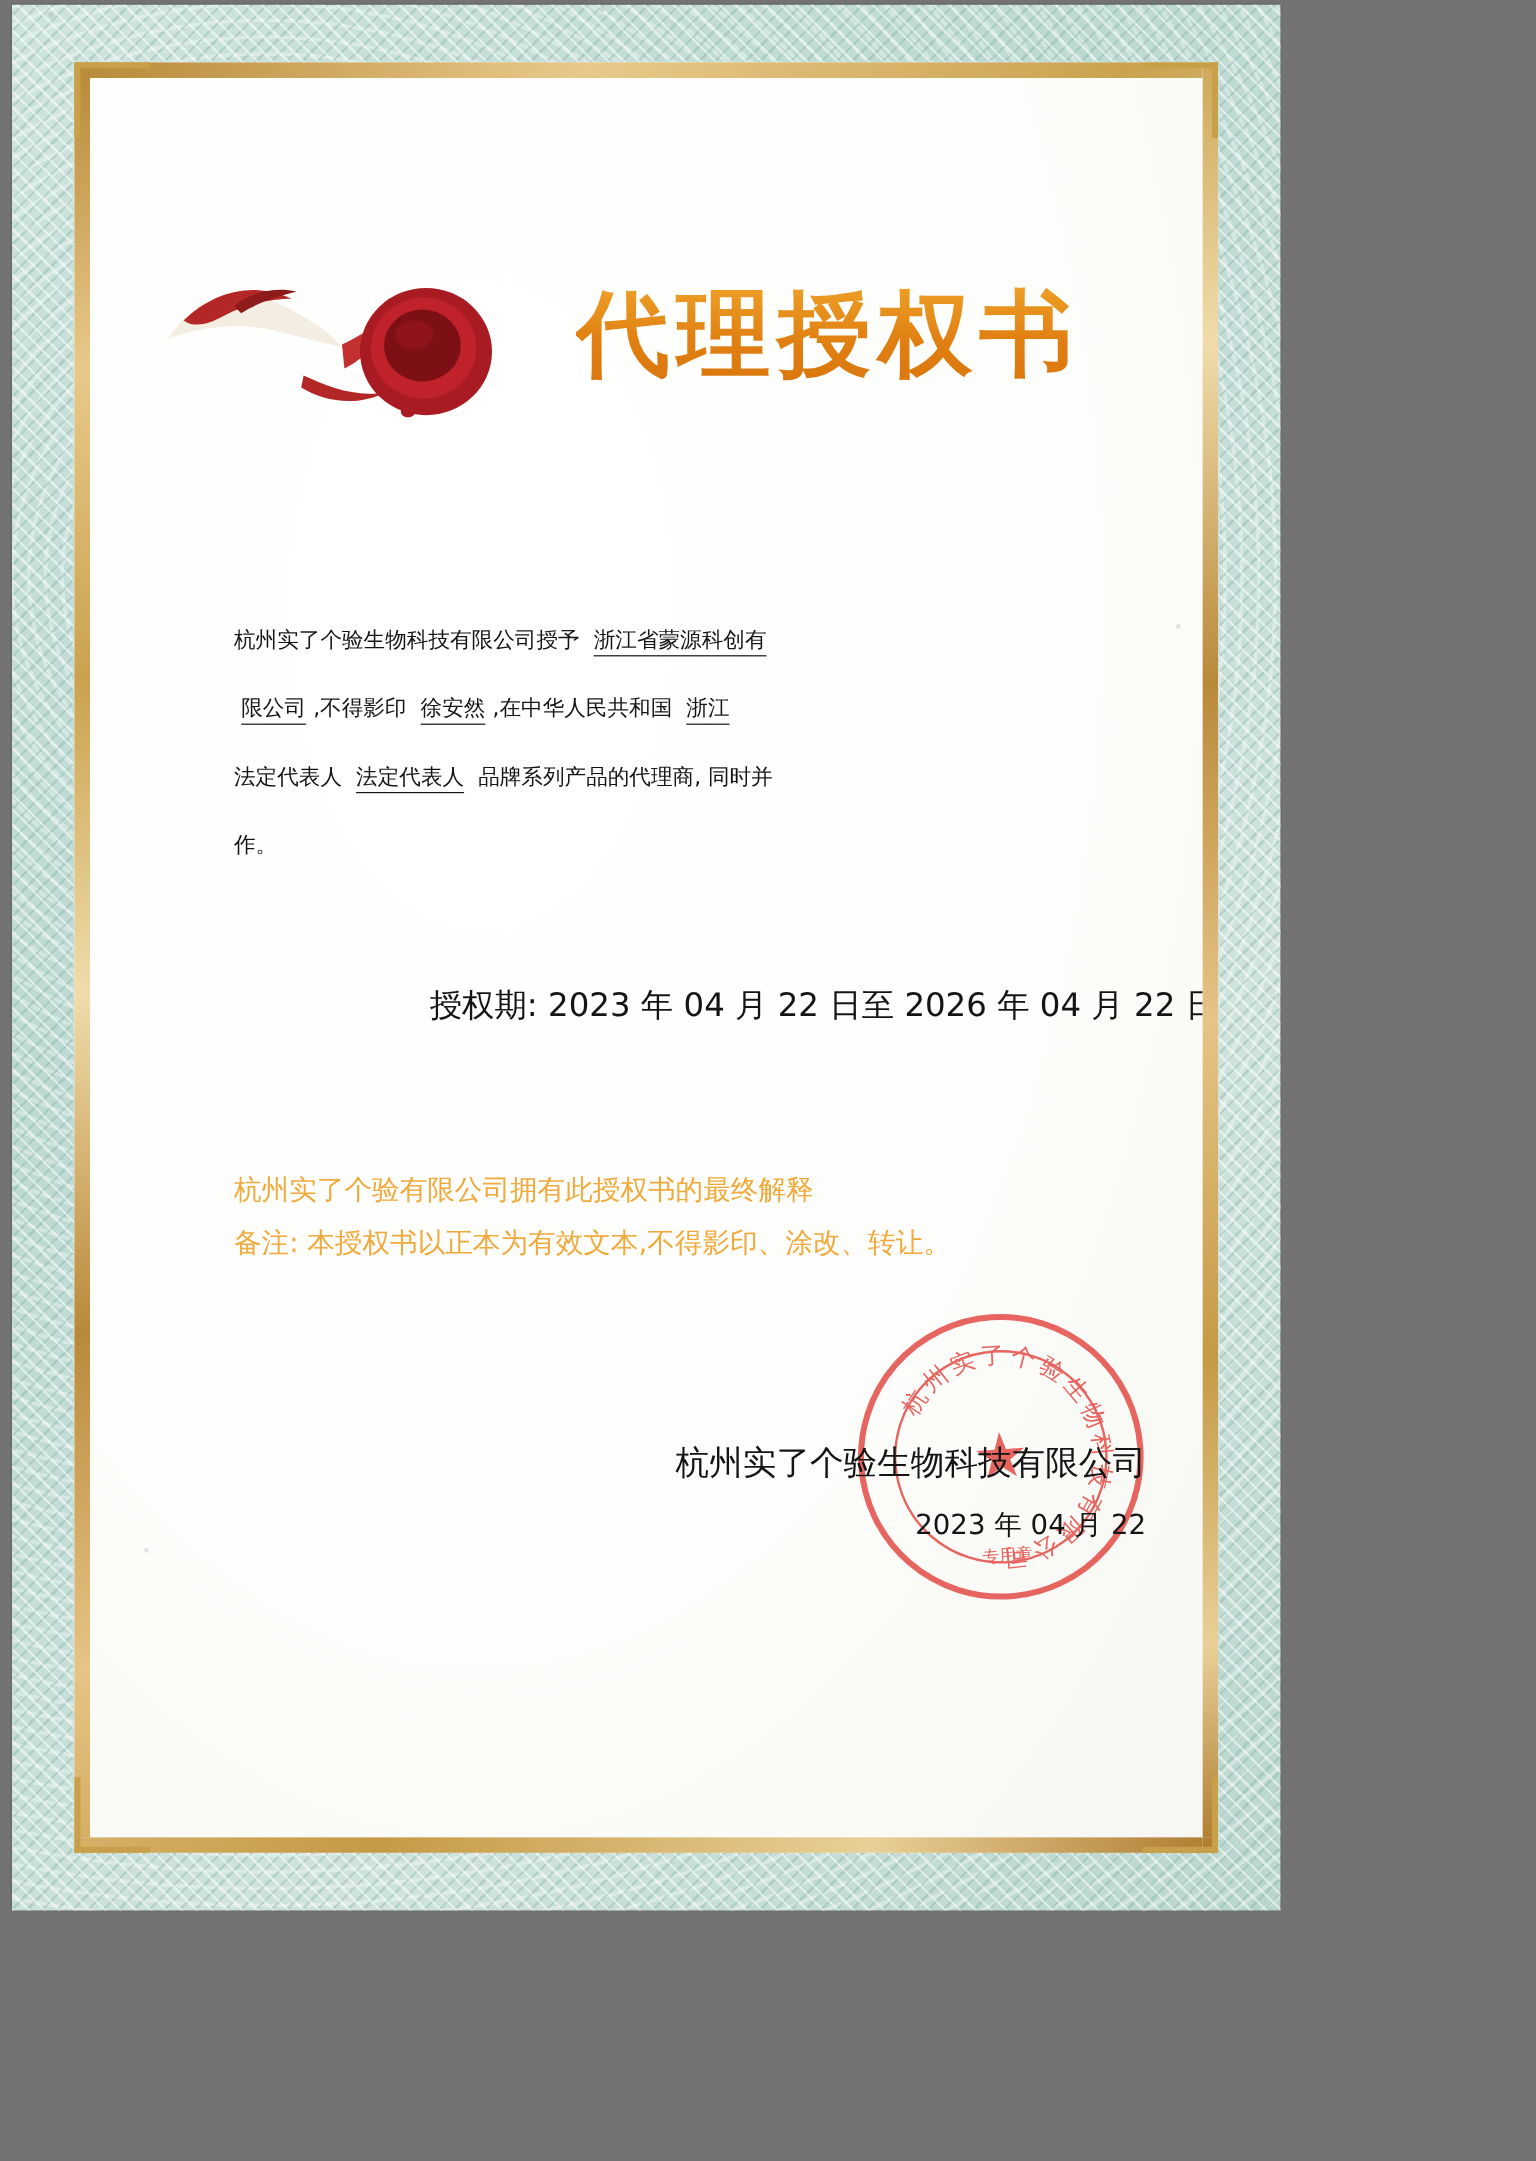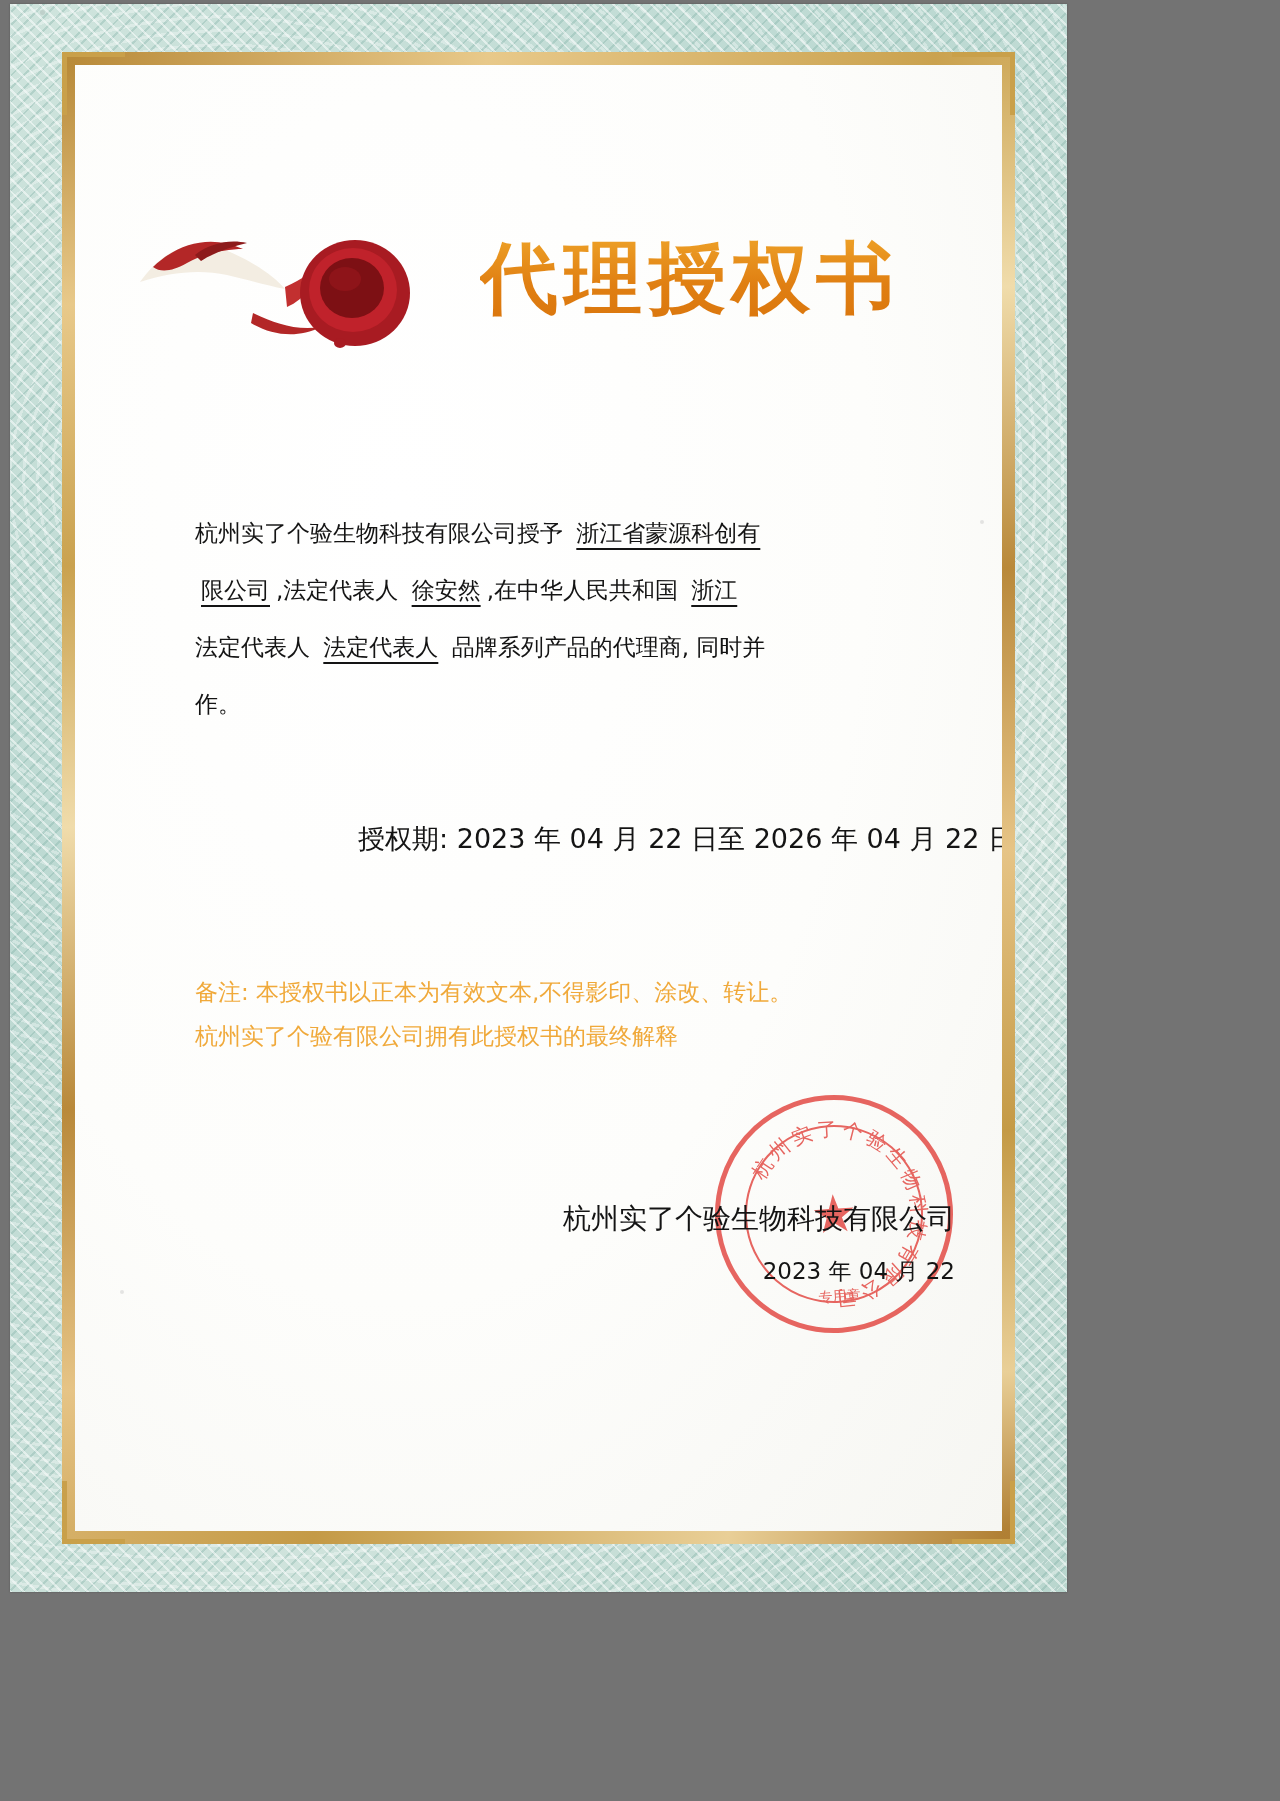--- a/index.html
+++ b/index.html
@@ -121,21 +121,21 @@
   }
 
   
   .body-block {
     position: absolute;
     left: 120px;
     top: 440px;
     width: 800px;
     font-family: "DejaVu Sans", "Liberation Sans", sans-serif;
     color: #141414;
-    font-size: 23px;
+    font-size: 18px;
     line-height: 57px;
   }
   .body-block p { margin: 0; }
   .fill {
     text-decoration: underline;
     text-underline-offset: 7px;
     padding: 0 6px;
   }
 
   .terms {
@@ -254,42 +254,42 @@
 
           <div class="cert-title">代理授权书</div>
         </div>
 
         <div class="body-block">
           <p>
             <span>杭州实了个验生物科技有限公司授予</span>
             <span class="fill">浙江省蒙源科创有</span>
           </p>
           <p>
-            <span class="fill">限公司</span><span>,法定代表人</span>
+            <span class="fill">限公司</span><span>,不得影印</span>
             <span class="fill">徐安然</span><span>,在中华人民共和国</span>
             <span class="fill">浙江</span>
           </p>
           <p>
             <span>法定代表人</span>
             <span class="fill">法定代表人</span>
             <span>品牌系列产品的代理商, 同时并</span>
           </p>
           <p>作。</p>
         </div>
 
         <div class="terms">
           <p>
             <span>授权期:</span>
             <span>2023 年 04 月 22 日至 2026 年 04 月 22 日</span>
           </p>
         </div>
 
         <div class="note">
+          <p>杭州实了个验有限公司拥有此授权书的最终解释</p>
           <p>备注: 本授权书以正本为有效文本,不得影印、涂改、转让。</p>
-          <p>杭州实了个验有限公司拥有此授权书的最终解释</p>
         </div>
 
         <div class="stamp">
           <div class="ring-text">
             <svg viewBox="0 0 204 204" width="204" height="204">
               <defs>
                 <path id="circlePath" d="M 102,102 m -78,0 a 78,78 0 1,1 156,0 a 78,78 0 1,1 -156,0"></path>
               </defs>
               <circle cx="102" cy="102" r="88" fill="none" stroke="#e2453f" stroke-width="2"></circle>
               <text fill="#e2453f" font-size="20" font-family="DejaVu Sans, sans-serif" letter-spacing="4">

